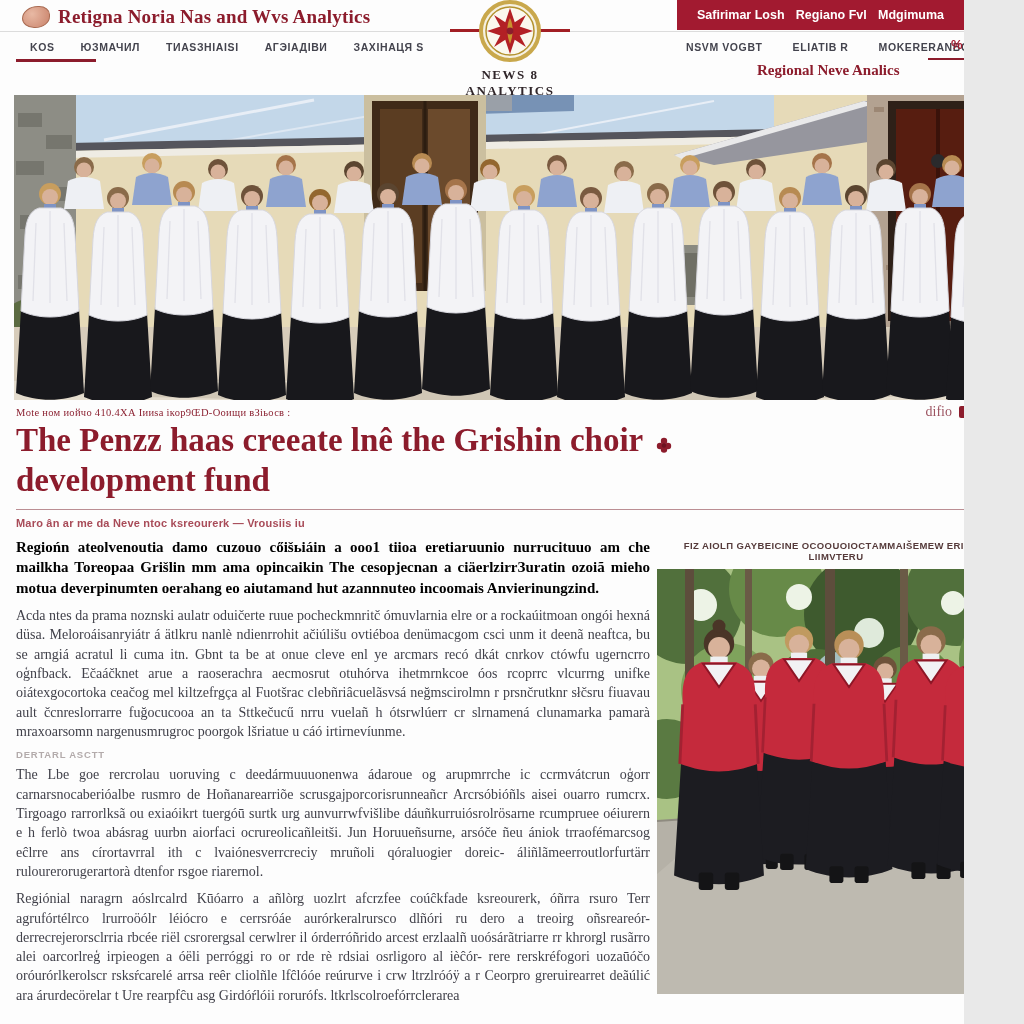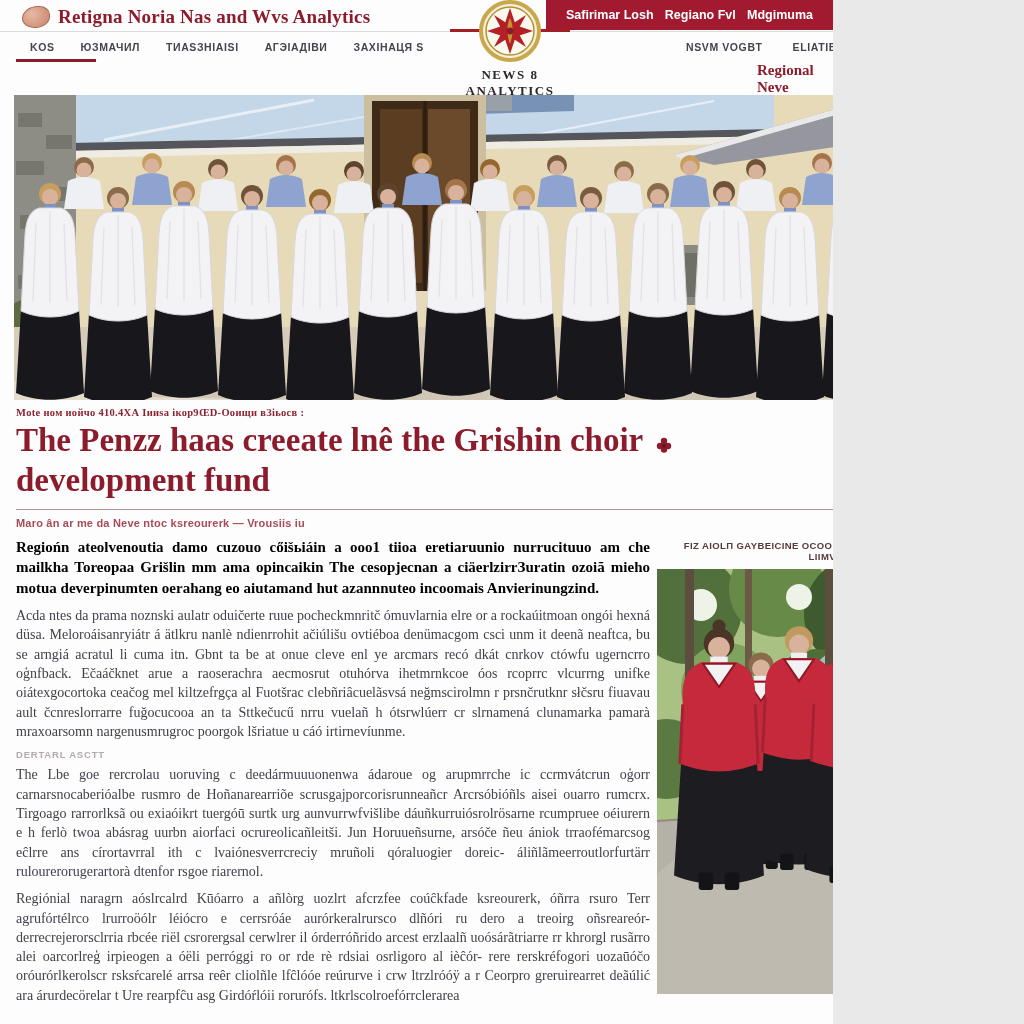--- a/index.html
+++ b/index.html
@@ -1,16 +1,16 @@
 <!DOCTYPE html>
 <html><head>
 <meta charset="utf-8">
 <style>
   html,body{margin:0;padding:0;background:#e9e9e9;}
-  .page{position:relative;width:833px;height:1024px;background:#fdfdfd;overflow:hidden;
+  .page{position:relative;width:964px;height:1024px;background:#fdfdfd;overflow:hidden;
         font-family:"Liberation Serif","DejaVu Serif",serif;}
   
   .brand-row{position:absolute;left:22px;top:6px;display:flex;align-items:center;gap:8px;}
   .logo-mark{width:26px;height:20px;background:radial-gradient(circle at 35% 35%, #e8b9a4, #c9826a);
              border-radius:60% 40% 55% 45%;border:1px solid #a96b52;}
   .site-title{font-size:19px;font-weight:bold;color:#8c1c2c;letter-spacing:.2px;}
   .topbar{position:absolute;right:0;top:0;height:30px;width:287px;background:#a21a30;
           display:flex;align-items:center;justify-content:space-between;padding:11px 20px;box-sizing:border-box;}
   .tb-link{color:#ffffff;font-family:"Liberation Sans","DejaVu Sans",sans-serif;
            font-size:12.5px;font-weight:bold;white-space:nowrap;cursor:pointer;}
@@ -26,21 +26,21 @@
   .search-top{position:absolute;left:980px;top:38px;cursor:pointer;}
   .emblem-wrap{position:absolute;left:450px;top:0;width:120px;text-align:center;}
   .logo-caption{margin-top:1px;font-size:13px;letter-spacing:1.5px;color:#30262a;font-weight:bold;}
   .right-brand{position:absolute;left:757px;top:62px;font-size:15px;font-weight:bold;color:#8c1c2c;}
   .search-block{position:absolute;left:928px;top:58px;width:84px;border-top:2px solid #8c1c2c;
                 display:flex;justify-content:flex-end;padding-top:4px;cursor:pointer;}
   
   .figure-main{position:absolute;left:14px;top:95px;width:995px;height:305px;}
   .caption-row{position:absolute;left:16px;top:404px;width:993px;display:flex;
                justify-content:space-between;align-items:center;}
-  .photo-caption{font-size:10.5px;font-weight:bold;color:#8c2333;letter-spacing:.3px;}
+  .photo-caption{font-size:10.5px;font-weight:normal;color:#8c2333;letter-spacing:.3px;}
   .credits{display:flex;align-items:center;gap:7px;}
   .credit-label{font-size:14px;color:#9c5360;}
   .credit-icon{width:12px;height:12px;background:#8c1c2c;border-radius:2px;display:flex;
                align-items:center;justify-content:center;color:#fff;font-size:8px;
                font-family:"Liberation Sans",sans-serif;font-weight:bold;cursor:pointer;}
   .credit-icon.outline{background:#fff;border:1.5px solid #8c1c2c;color:#8c1c2c;box-sizing:border-box;}
   
   .headline{position:absolute;left:16px;top:422px;width:975px;margin:0;
             font-size:33px;line-height:1.13;font-weight:bold;color:#8c1c2c;}
   .headline .flower{display:inline-block;margin-left:12px;vertical-align:middle;}

